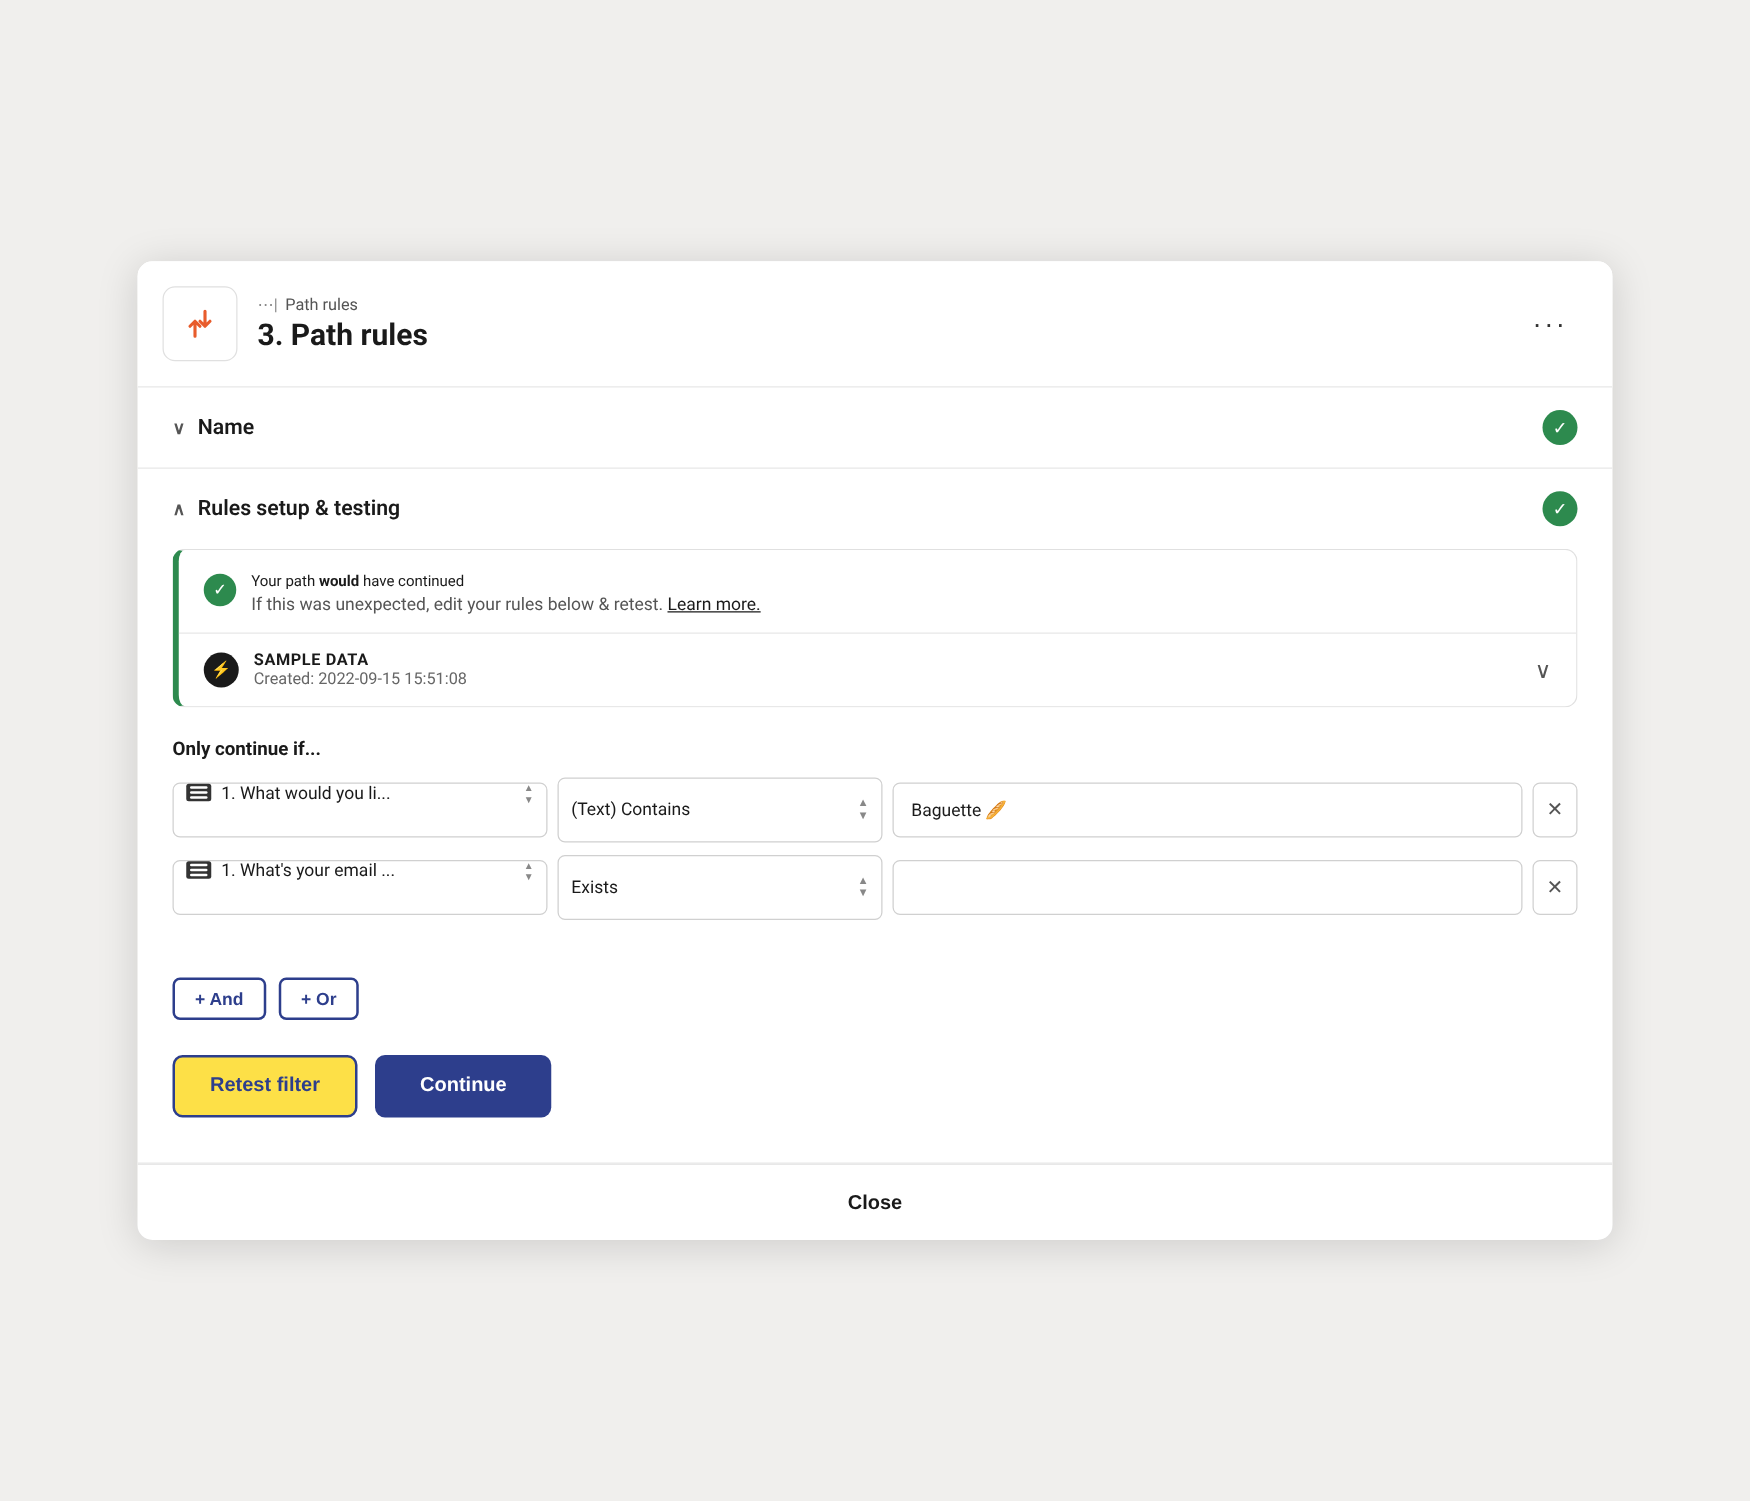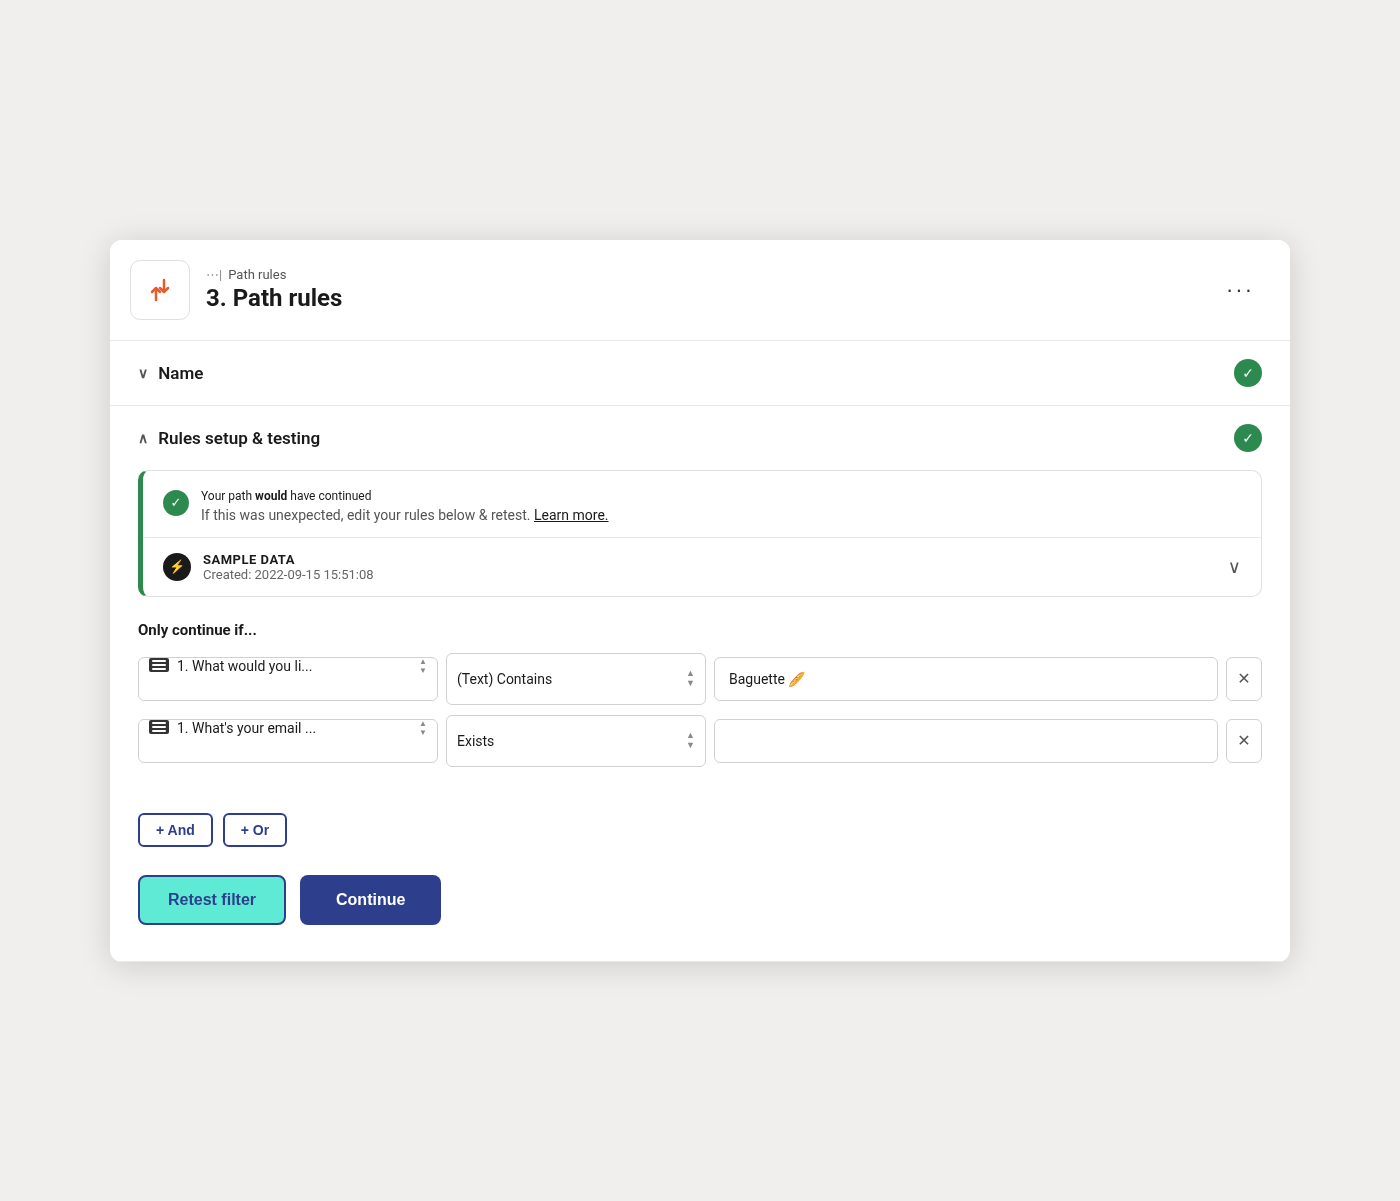--- a/index.html
+++ b/index.html
@@ -321,21 +321,21 @@
       margin-top: 32px;
     }
     
     .action-buttons {
       display: flex;
       gap: 14px;
       margin-bottom: 8px;
     }
     .btn-retest {
       border: 2px solid #2d3e8c;
-      background: #5eead4;
+      background: #fde047;
       color: #2d3e8c;
       border-radius: 8px;
       padding: 14px 28px;
       font-size: 16px;
       font-weight: 600;
       cursor: pointer;
     }
     .btn-continue {
       background: #2d3e8c;
       color: #fff;
@@ -499,14 +499,17 @@
       </div>
 
       <div class="action-buttons">
         <button class="btn-retest">Retest filter</button>
         <button class="btn-continue">Continue</button>
       </div>
 
     </div>
   </div>
 
+  <div class="modal-footer">
+    <button class="close-btn">Close</button>
+  </div>
 
 </div>
 
 </body></html>

